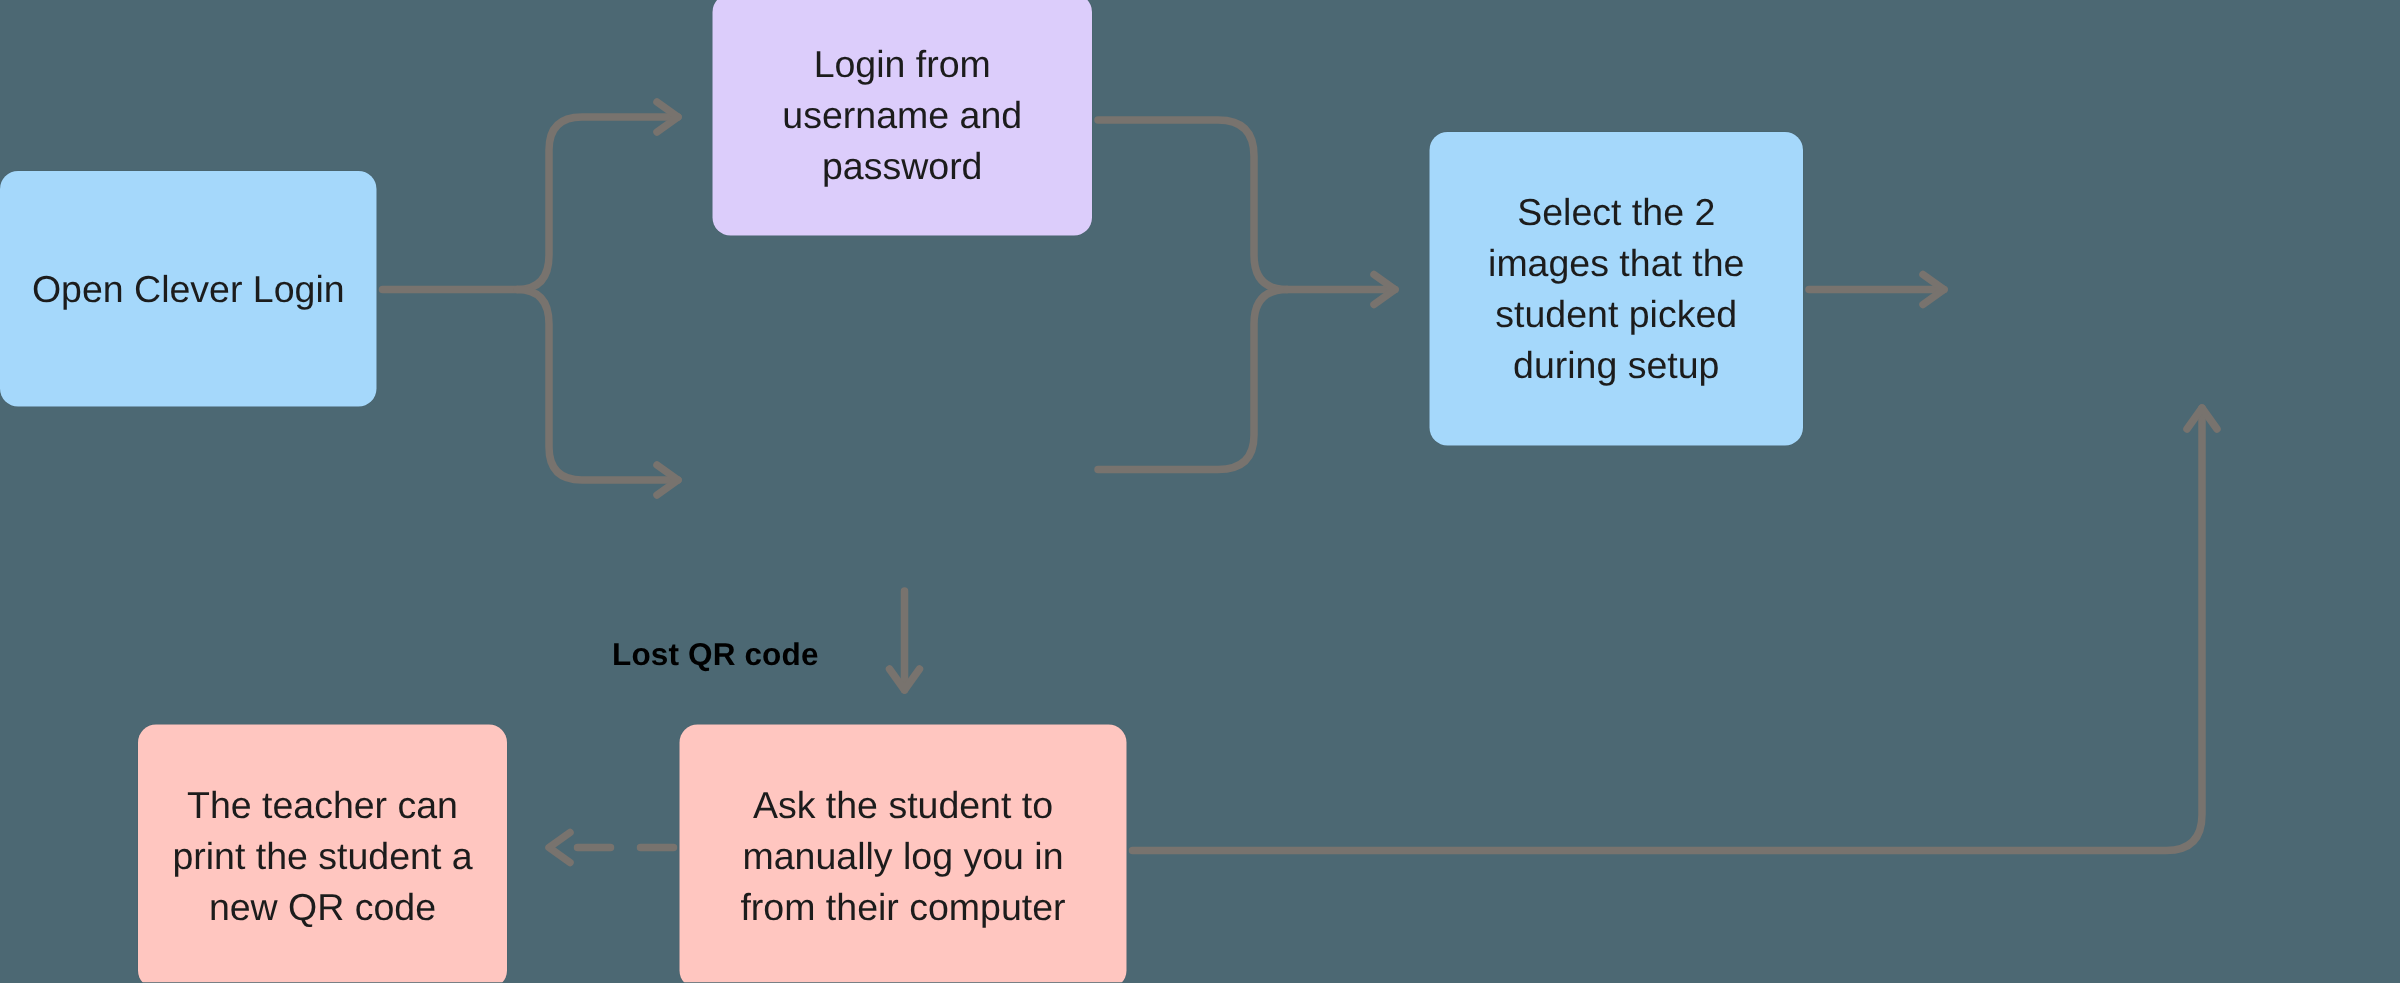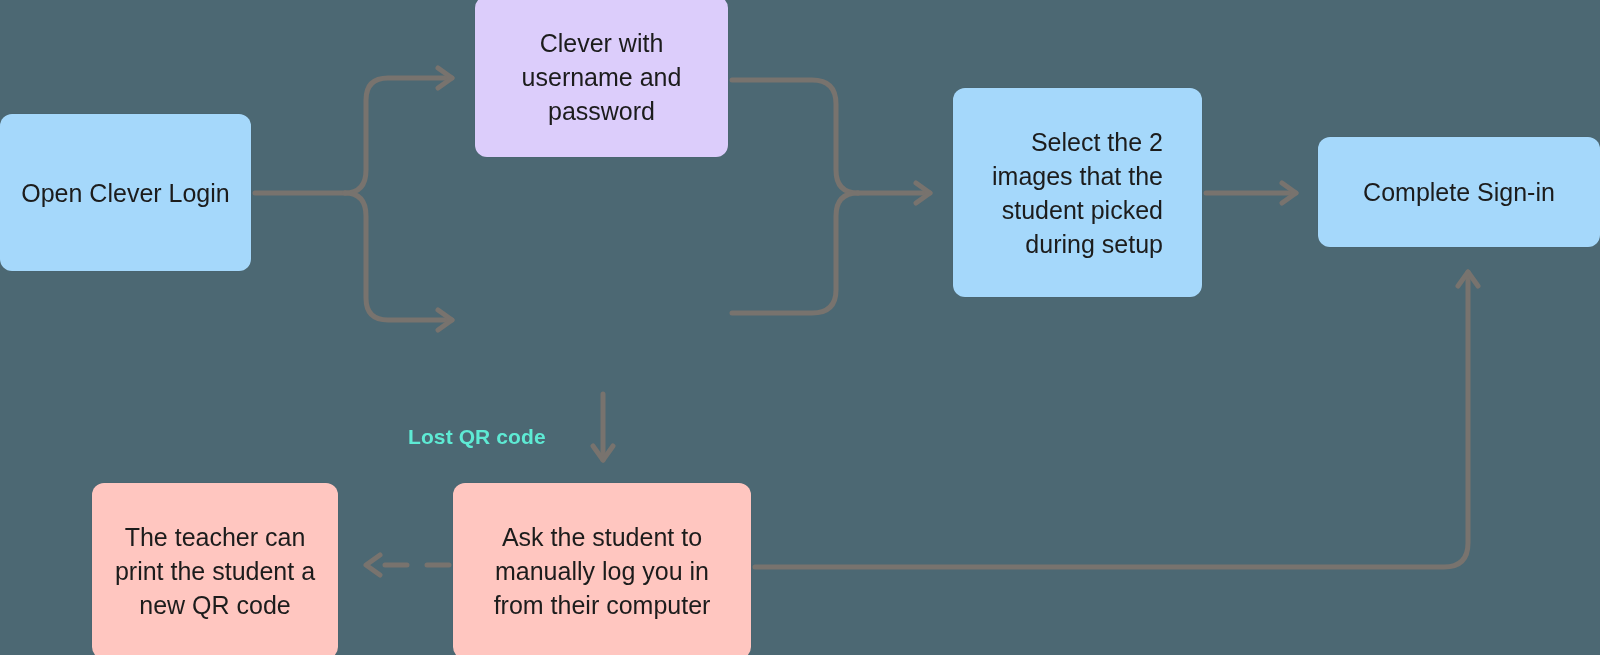--- a/index.html
+++ b/index.html
@@ -38,21 +38,21 @@
     box-shadow: 0 0 0 0.5px rgba(0,0,0,0.04);
   }
   .node-text {
     display: block;
     white-space: pre-line;
   }
   .edge-label {
     position: absolute;
     font-size: 21px;
     font-weight: bold;
-    color: #5eead4;
+    color: #000000;
     white-space: nowrap;
     letter-spacing: 0.1px;
   }
 </style>
 </head>
 <body>
 
 <div id="canvas">
 
   <svg class="edges" viewBox="0 0 1600 655" width="1600" height="655">
@@ -87,36 +87,33 @@
 
       <path marker-end="url(#arrowOpenBig)" d="M 755 567 L 1444 567 Q 1468 567 1468 543 L 1468 272"></path>
     </g>
   </svg>
 
   <div class="node" style="left:0px; top:114px; width:251px; height:157px; background:#a5d8fb;">
     <span class="node-text">Open Clever Login</span>
   </div>
 
   <div class="node" style="left:475px; top:-4px; width:253px; height:161px; background:#dccdfb;">
-    <span class="node-text">Clever with
+    <span class="node-text">Login from
 username and
 password</span>
   </div>
 
 
-  <div class="node" style="left:953px; top:88px; width:249px; height:209px; background:#a5d8fb;text-align:right;">
+  <div class="node" style="left:953px; top:88px; width:249px; height:209px; background:#a5d8fb;">
     <span class="node-text">Select the 2
 images that the
 student picked
 during setup</span>
   </div>
 
-  <div class="node" style="left:1318px; top:137px; width:282px; height:110px; background:#a5d8fb;">
-    <span class="node-text">Complete Sign-in</span>
-  </div>
 
   <div class="node" style="left:453px; top:483px; width:298px; height:176px; background:#ffc6c0;">
     <span class="node-text">Ask the student to
 manually log you in
 from their computer</span>
   </div>
 
   <div class="node" style="left:92px; top:483px; width:246px; height:176px; background:#ffc6c0;">
     <span class="node-text">The teacher can
 print the student a

